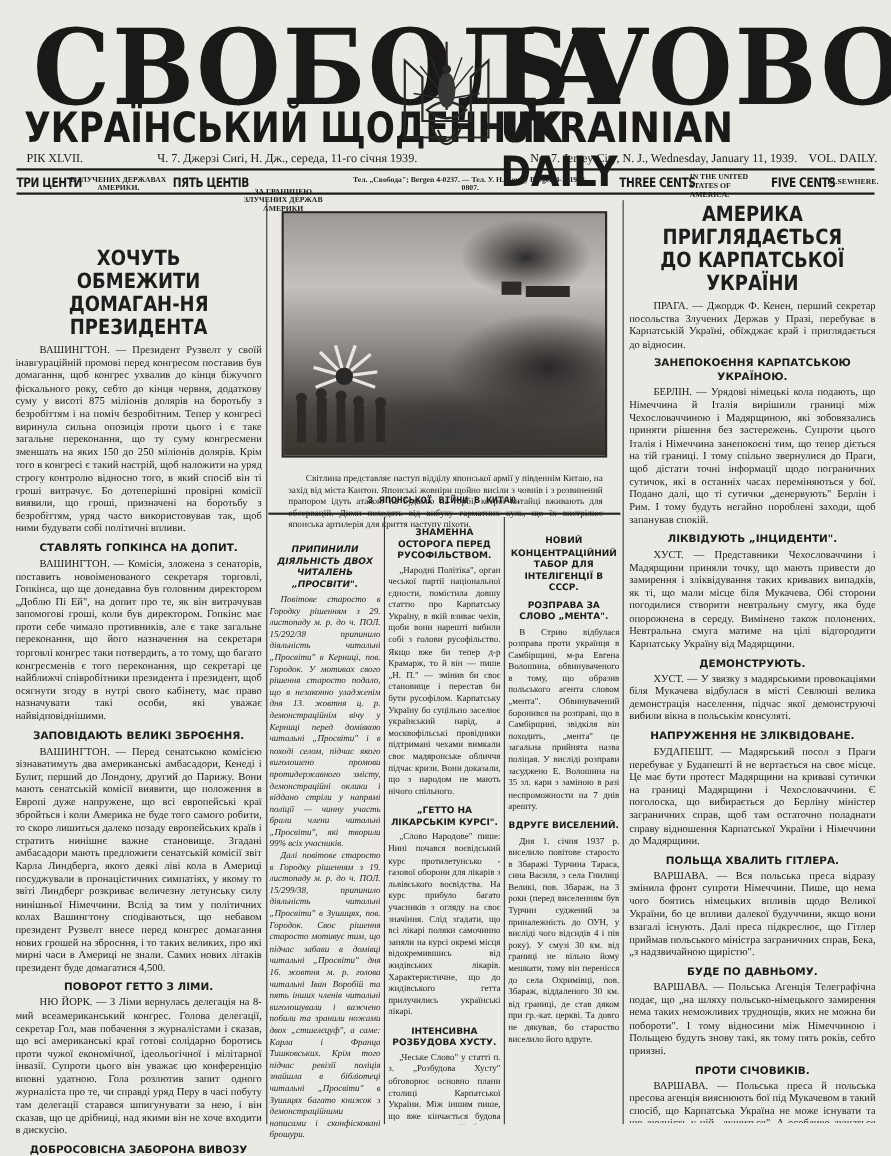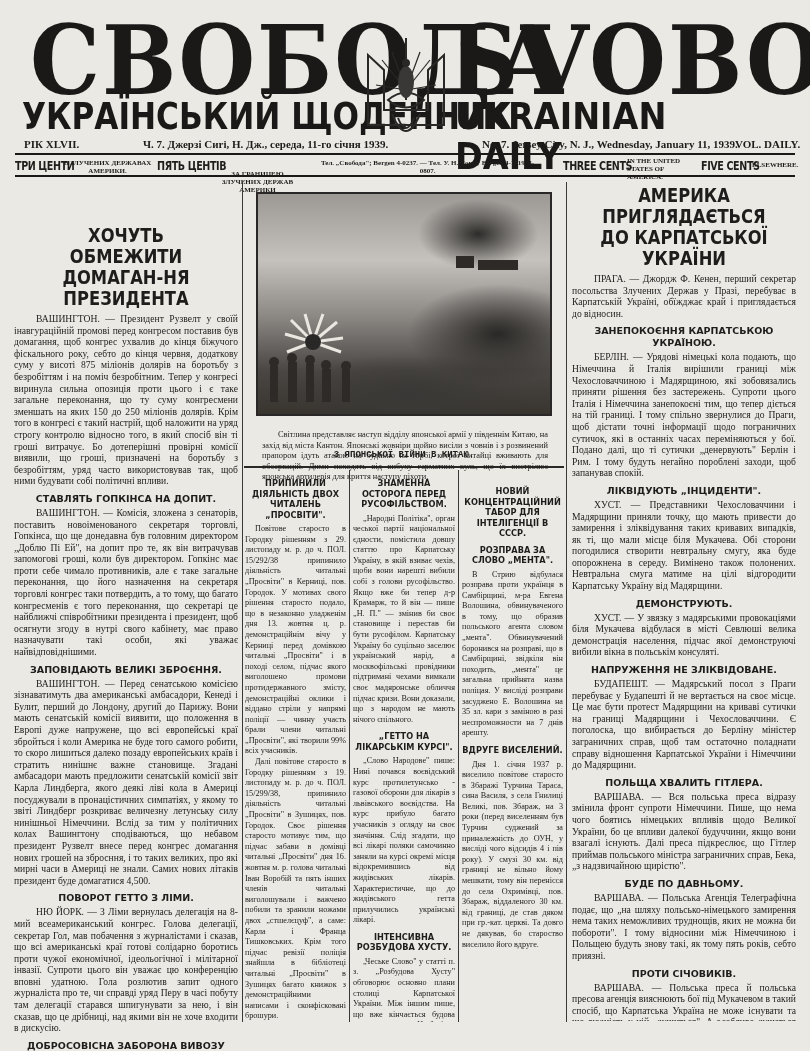--- a/index.html
+++ b/index.html
@@ -19,21 +19,21 @@
   }
   .mast .title-uk { left:30px; }
   .mast .title-en { left:455px; }
   .mast .sub-uk, .mast .sub-en {
     position:absolute; top:96px; font-family:"DejaVu Sans", sans-serif; font-weight:bold;
     font-size:38px; line-height:40px; color:#1a1918; transform:scaleX(0.82); transform-origin:left;
   }
   .mast .sub-uk { left:22px; }
   .mast .sub-en { left:455px; transform:scaleX(0.88); }
   .emblem { position:absolute; left:362px; top:30px; width:88px; height:120px; }
-  .dateline { position:absolute; top:138px; font-size:11px; font-weight:bold; white-space:nowrap; }
+  .dateline { position:absolute; top:138px; font-size:11px; font-weight:normal; white-space:nowrap; }
   .rule { position:absolute; left:15px; width:780px; background:#1a1918; }
   .price-row { position:absolute; top:157px; left:15px; width:780px; height:17px; font-size:7px; font-weight:bold; }
   .price-row span { position:absolute; white-space:nowrap; }
   .price-big { font-family:"DejaVu Sans", sans-serif; font-size:12px !important; font-weight:bold; letter-spacing:-0.5px; transform:scaleX(0.8); transform-origin:left; }
 
   
   .col { position:absolute; overflow:hidden; }
   .vline { position:absolute; width:1px; background:#3a3836; }
   .hline { position:absolute; height:2px; background:#2a2826; }
   .headline {
@@ -154,21 +154,21 @@
         <circle cx="68" cy="171" r="5"></circle>
           <circle cx="88" cy="172" r="5"></circle>
         <rect x="198" y="62" width="18" height="12"></rect>
           <rect x="220" y="66" width="40" height="10"></rect>
       </g>
     </svg>
   </div>
   <div class="caption-title">З ЯПОНСЬКОЇ ВІЙНИ В КИТАЮ.</div>
   <p class="caption">Світлина представляє наступ відділу японської армії у південнім Китаю, на захід від міста Кантон. Японські жовніри щойно висіли з човнів і з розвинений прапором ідуть атакою на будівлю на горбі, котрої китайці вживають для обсервацій. Дими походять від вибуху гарматних куль, що їх вистрілює японська артилерія для криття наступу піхоти.</p>
 
-  <div class="col narrow" style="left:245px;top:472px;width:101px;height:550px;">
+  <div class="col narrow" style="left:245px;top:488px;width:101px;height:550px;font-style:italic;">
     <div class="subhead">ПРИПИНИЛИ ДІЯЛЬНІСТЬ ДВОХ ЧИТАЛЕНЬ „ПРОСВІТИ".</div>
     <p class="body">Повітове старосто в Городку рішенням з 29. листопаду м. р. до ч. ПОЛ. 15/292/38 припинило діяльність читальні „Просвіти" в Керниці, пов. Городок. У мотивах свого рішення старосто подало, що в незаконно уладженім дня 13. жовтня ц. р. демонстраційнім вічу у Керниці перед домівкою читальні „Просвіти" і в поході селом, підчас якого виголошено промови протидержавного змісту, демонстраційні оклики і віддано стріли у напрямі поліції — чинну участь брали члени читальні „Просвіти", які творили 99% всіх учасників.</p>
     <p class="body">Далі повітове старосто в Городку рішенням з 19. листопаду м. р. до ч. ПОЛ. 15/299/38, припинило діяльність читальні „Просвіти" в Зушицях, пов. Городок. Своє рішення старосто мотивує тим, що підчас забави в домівці читальні „Просвіти" дня 16. жовтня м. р. голова читальні Іван Воробій та пять інших членів читальні виголошували і важчено побили та зранили ножами двох „стшелєцуф", а саме: Карла і Франца Тишковських. Крім того підчас ревізії поліція знайшла в бібліотеці читальні „Просвіти" в Зушицях багато книжок з демонстраційними написами і сконфісковані брошури.</p>
 
   </div>
 
   <div class="col narrow" style="left:353px;top:472px;width:102px;height:550px;">
     <div class="subhead">ЗНАМЕННА ОСТОРОГА ПЕРЕД РУСОФІЛЬСТВОМ.</div>
     <p class="body">„Народні Політіка", орган чеської партії національної єдности, помістила довшу статтю про Карпатську Україну, в якій взиває чехів, щоби вони нарешті вибили собі з голови русофільство. Якщо вже би тепер д-р Крамарж, то й він — пише „Н. П." — змінив би своє становище і перестав би бути русофілом. Карпатську Україну бо суцільно заселює український нарід, а москвофільські провідники підтримані чехами вимкали своє мадяронське обличчя підчас кризи. Вони доказали, що з народом не мають нічого спільного.</p>
     <div class="subhead">„ГЕТТО НА ЛІКАРСЬКІМ КУРСІ".</div>

